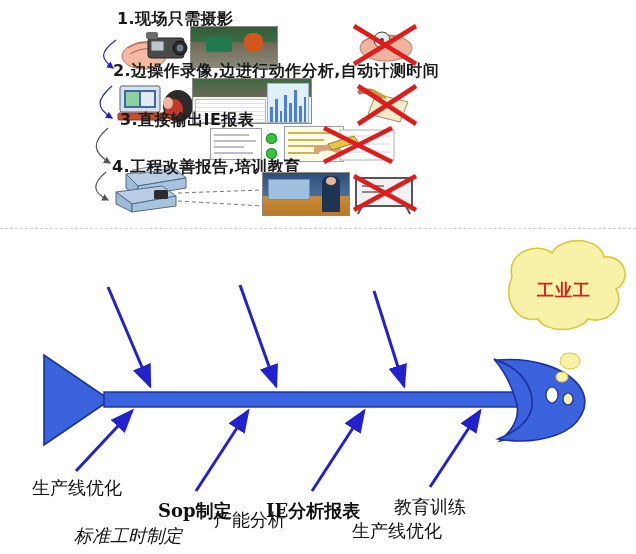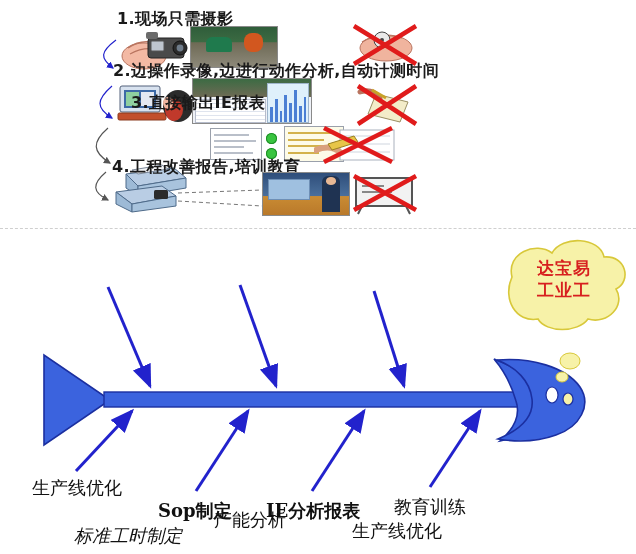--- a/index.html
+++ b/index.html
@@ -133,21 +133,21 @@
     </div>
   </div>
 
   <svg width="70" height="46" class="crossmark" style="left:352px;top:82px;">
     <path d="M24,12 L56,20 L48,40 L16,32 z" fill="#f3ecc9" stroke="#9a8f63"></path>
     <path d="M8,10 q12,-4 20,6" fill="none" stroke="#b9745f" stroke-width="5" stroke-linecap="round"></path>
     <path d="M20,8 L34,16" stroke="#c9a227" stroke-width="3"></path>
     <path d="M6,4 L64,42 M64,4 L6,42" stroke="#e01b1b" stroke-width="4.5"></path>
   </svg>
 
-  <div class="step-label" style="left:120px;top:96px;margin-left:11px;">3.直接输出IE报表</div>
+  <div class="step-label" style="left:120px;top:113px;">3.直接输出IE报表</div>
 
   <svg width="74" height="44" style="position:absolute;left:118px;top:158px;">
     <path d="M8,16 L56,10 L68,20 L20,28 z" fill="#b9cde4" stroke="#4f6b8a"></path>
     <path d="M8,16 L8,30 L20,38 L20,28 z" fill="#9dbad6" stroke="#4f6b8a"></path>
     <path d="M20,28 L68,20 L68,30 L20,38 z" fill="#a8c3dd" stroke="#4f6b8a"></path>
     <path d="M14,12 L44,7 L50,11 L20,16 z" fill="#f3f5f8" stroke="#7a8697"></path>
   </svg>
 
   <div class="doc-sheet" style="left:210px;top:128px;width:50px;height:30px;">
     <div class="dl" style="top:16%;width:70%"></div>
@@ -240,16 +240,15 @@
 
   <div class="fb-label" style="left:74px;top:297px;font-style:italic;">标准工时制定</div>
   <div class="fb-label" style="left:214px;top:282px;font-family:Liberation Mono, monospace;">产能分析</div>
   <div class="fb-label" style="left:352px;top:292px;">生产线优化</div>
 
   <div class="fb-label" style="left:32px;top:249px;">生产线优化</div>
   <div class="fb-label serif" style="left:266px;top:272px;">IE分析报表</div>
   <div class="fb-label serif" style="left:158px;top:272px;">Sop制定</div>
   <div class="fb-label" style="left:394px;top:268px;">教育训练</div>
 
-  <div class="bubble-text" style="left:516px;top:28px;width:96px;">达宝易</div>
   <div class="bubble-text" style="left:516px;top:50px;width:96px;">工业工</div>
 
 </div>
 
 </body></html>

